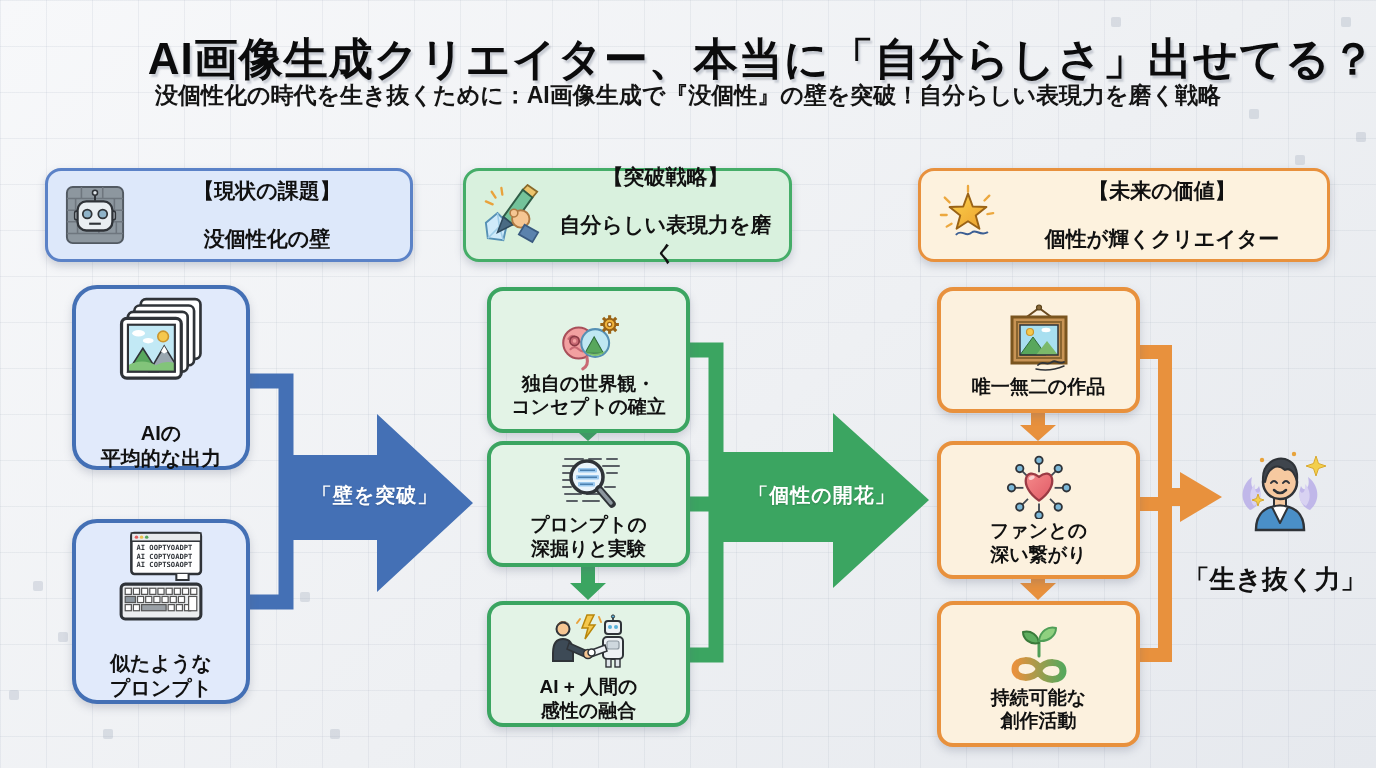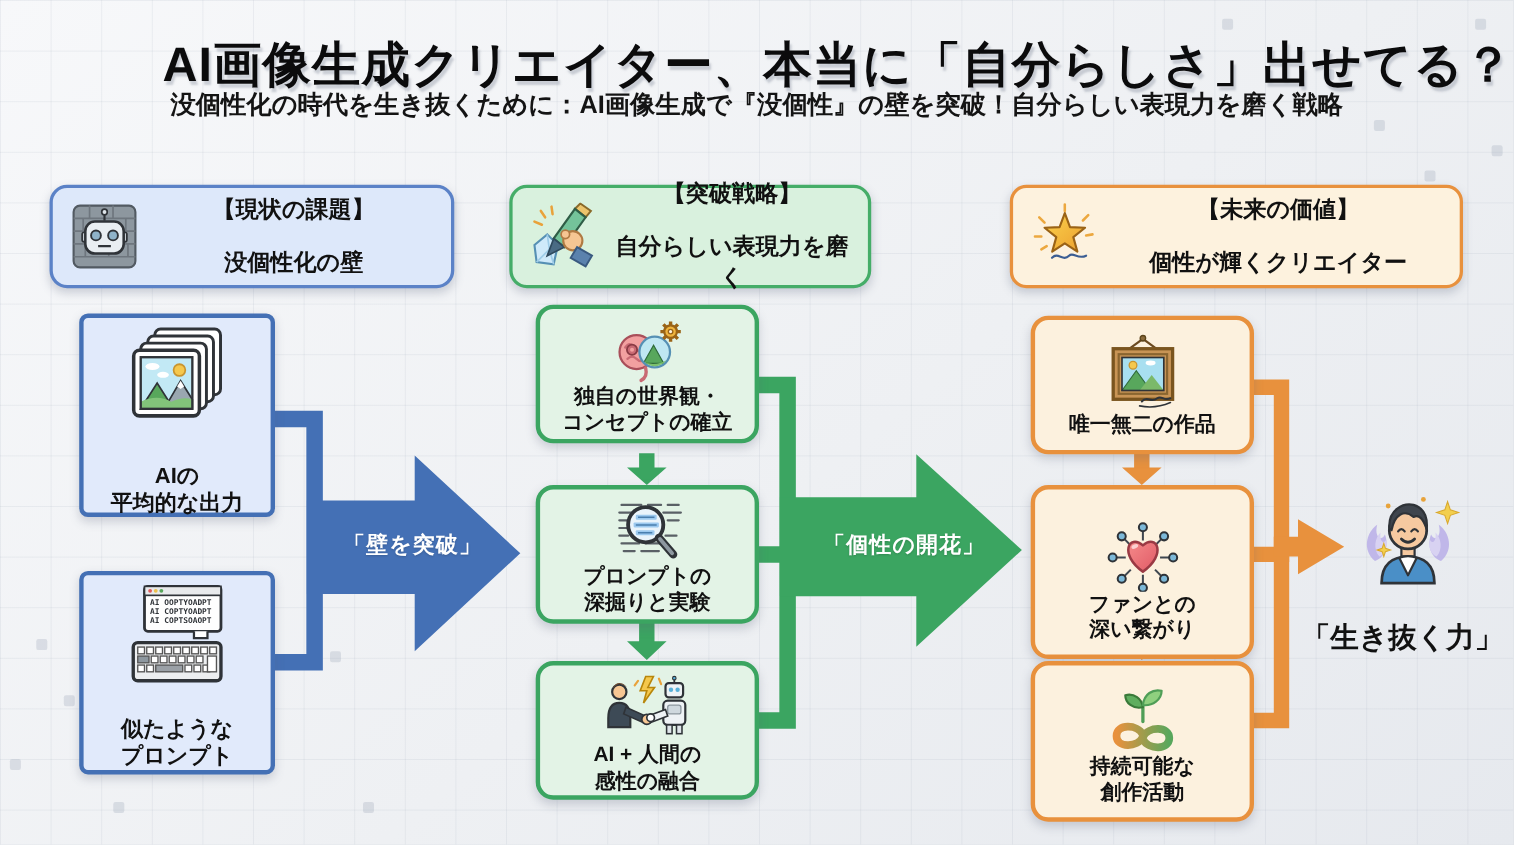--- a/index.html
+++ b/index.html
@@ -25,21 +25,21 @@
   .pill-orange{background:#fdf2de;border:3px solid #e8913d;}
   .pill-icon{position:absolute;left:16px;top:50%;transform:translateY(-50%);width:62px;height:62px;}
   .pill-text{position:absolute;left:86px;right:10px;top:0;height:100%;
     display:flex;flex-direction:column;align-items:center;justify-content:center;
     font-size:21px;font-weight:800;line-height:1.32;text-align:center;gap:20px;}
   .pill-text span{display:block;}
 
   .card{position:absolute;border-radius:16px;box-sizing:border-box;
     display:flex;flex-direction:column;align-items:center;
     box-shadow:0 4px 9px rgba(90,100,125,.25);}
-  .card-blue{background:#e1eafb;border:4px solid var(--blue,#4470b5);border-radius:8px;gap:28px;}
+  .card-blue{background:#e1eafb;border:4px solid var(--blue,#4470b5);border-radius:25px;gap:28px;}
   .card-green{background:#e3f3e6;border:4px solid var(--green,#3ba561);}
   .card-orange{background:#fcf1de;border:4px solid var(--orange,#e8913d);}
   .card-icon{flex:1;display:flex;align-items:flex-end;justify-content:center;padding-top:8px;}
   .card-label{padding-bottom:10px;font-weight:800;text-align:center;line-height:1.25;}
   .card-blue .card-label{font-size:20px;padding-bottom:14px;}
   .card-green .card-label,.card-orange .card-label{font-size:19px;}
   .card-label span{display:block;}
 
   .connectors{position:absolute;left:0;top:0;pointer-events:none;}
   .flow-label{position:absolute;text-align:center;color:#fff;font-size:20px;font-weight:800;
@@ -124,21 +124,21 @@
         <circle cx="33" cy="30" r="4" fill="#f6c693" stroke="#b07a43" stroke-width="1.6"></circle>
         <polygon points="44,42 58,50 52,60 38,52" fill="#5b82ad" stroke="#3a5a80" stroke-width="1.8"></polygon>
       </svg>
     </span>
     <span class="pill-text">
       <span>【突破戦略】</span>
       <span>自分らしい表現力を磨く</span>
     </span>
   </div>
 
-  <div class="pill pill-orange" style="left:918px;top:168px;width:412px;border-radius:15px;">
+  <div class="pill pill-orange" style="left:918px;top:168px;width:412px;">
     <span class="pill-icon">
       <svg viewBox="0 0 64 64" width="62" height="62">
         <defs>
           <linearGradient id="stargrad" x1="0" y1="0" x2="1" y2="1">
             <stop offset="0" stop-color="#fbd34d"></stop>
               <stop offset="1" stop-color="#ec9f2e"></stop>
           </linearGradient>
         </defs>
         <path d="M8 14 L13 19 M32 2 L32 8 M54 12 L49 17 M4 32 L10 32 M58 30 L52 31 M10 44 L15 41" stroke="#eca83f" stroke-width="2.4" stroke-linecap="round"></path>
         <polygon points="32,10 36.9,23.2 51,23.8 40,32.6 43.8,46.2 32,38.4 20.2,46.2 24,32.6 13,23.8 27.1,23.2" fill="url(#stargrad)" stroke="#9a6316" stroke-width="2" stroke-linejoin="round"></polygon>
@@ -214,21 +214,21 @@
         <rect x="72" y="64" width="8" height="14" fill="#fff" stroke="#555" stroke-width="1.2"></rect>
         <rect x="26" y="72" width="24" height="6" fill="#9aa0a6" stroke="#555" stroke-width="1.2"></rect>
       </svg>
     </span>
     <span class="card-label">
       <span>似たような</span>
       <span>プロンプト</span>
     </span>
   </div>
 
-  <div class="card card-green" style="left:487px;top:277px;width:203px;height:126px;">
+  <div class="card card-green" style="left:487px;top:287px;width:203px;height:146px;">
     <span class="card-icon">
       <svg viewBox="0 0 64 58" width="66" height="60">
         <circle cx="22" cy="30" r="15" fill="#f2a0a0" stroke="#a94f5a" stroke-width="2"></circle>
         <path d="M12 26 q4 -6 8 0 q4 6 8 0 M14 36 q4 -4 8 0 q4 4 8 0" stroke="#c96a74" stroke-width="2" fill="none" stroke-linecap="round"></path>
         <circle cx="18" cy="28" r="4.5" fill="#c96a74" stroke="#8a3a44" stroke-width="1.6"></circle>
         <circle cx="18" cy="28" r="1.8" fill="#f2a0a0"></circle>
         <circle cx="38" cy="30" r="13.5" fill="#bfe7f2" stroke="#5690b4" stroke-width="2"></circle>
         <clipPath id="bgc">
             <circle cx="38" cy="30" r="12.5"></circle>
           </clipPath>
@@ -312,21 +312,21 @@
         <path d="M38 62 C43 56 46 64 52 59 C56 56 58 62 64 59" stroke="#2f3338" stroke-width="1.8" fill="none" stroke-linecap="round"></path>
         <path d="M36 66 Q50 69 64 63" stroke="#2f3338" stroke-width="1.5" fill="none" stroke-linecap="round"></path>
       </svg>
     </span>
     <span class="card-label">
       <span>唯一無二の作品</span>
       <span></span>
     </span>
   </div>
 
-  <div class="card card-orange" style="left:937px;top:441px;width:203px;height:158px;">
+  <div class="card card-orange" style="left:937px;top:441px;width:203px;height:138px;">
     <span class="card-icon">
       <svg viewBox="0 0 76 72" width="70" height="66">
         <defs>
           <linearGradient id="heartgrad" x1="0" y1="0" x2="1" y2="1">
             <stop offset="0" stop-color="#f58a8a"></stop>
               <stop offset="1" stop-color="#e05a66"></stop>
           </linearGradient>
         </defs>
         <g stroke="#3f4750" stroke-width="2">
           <line x1="55" y1="38" x2="64" y2="38"></line>

